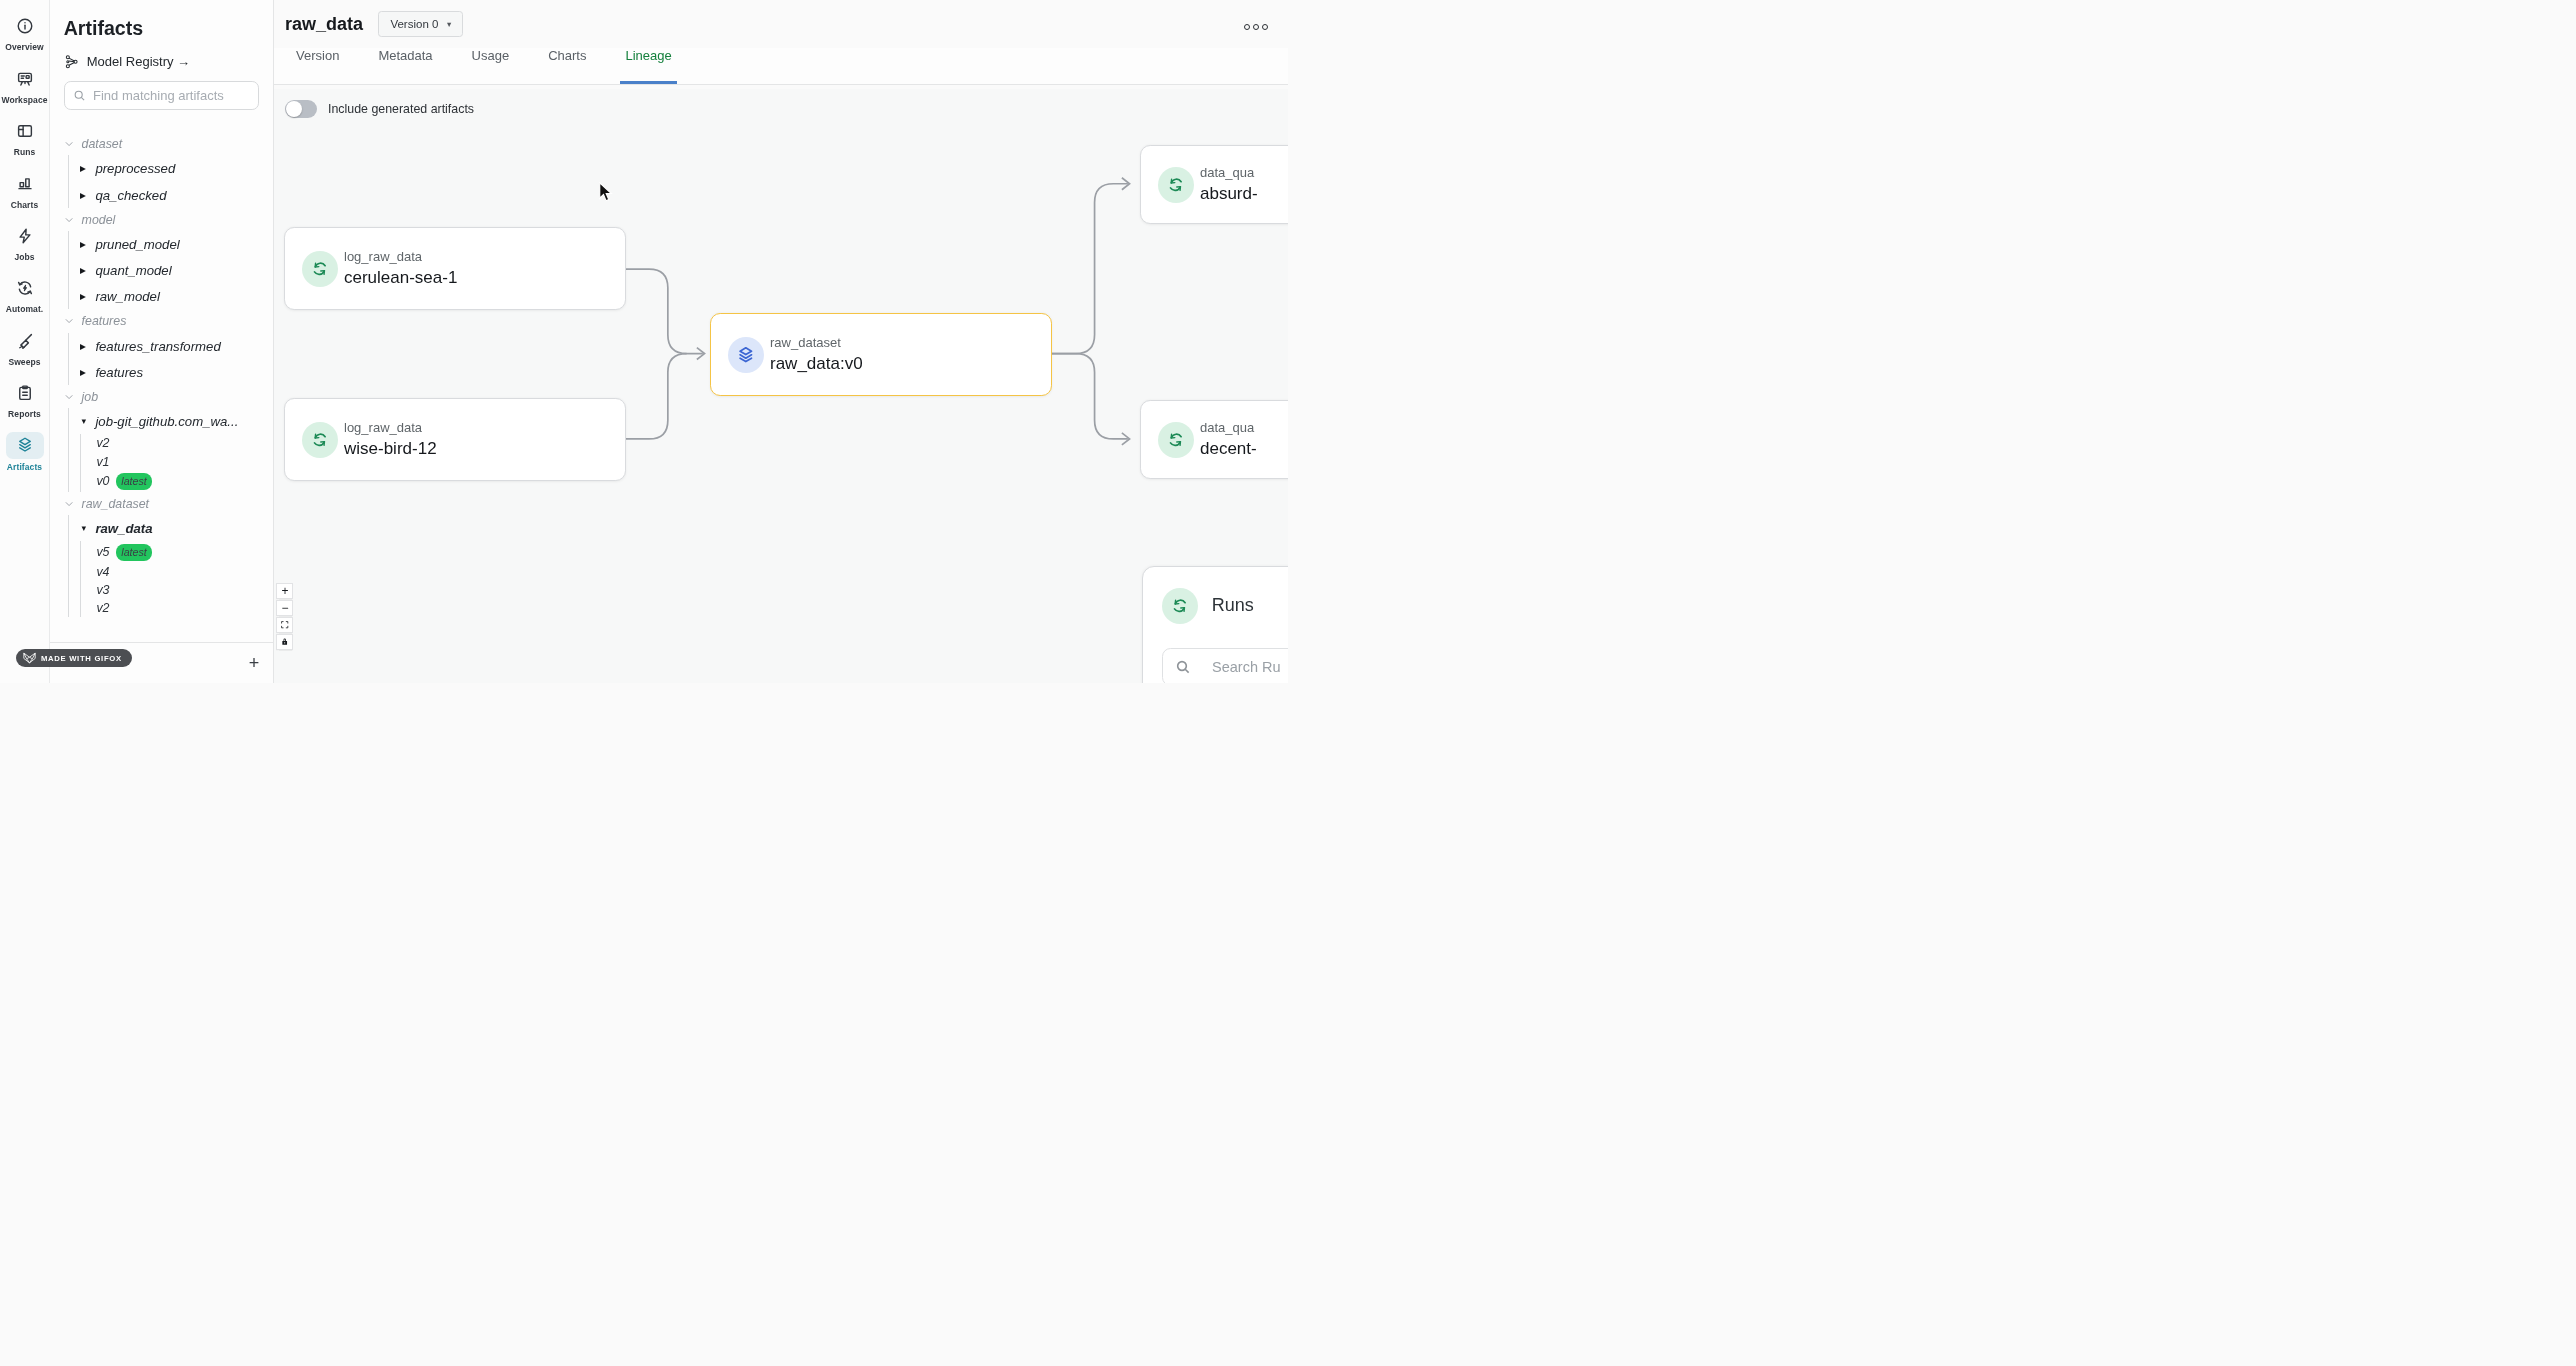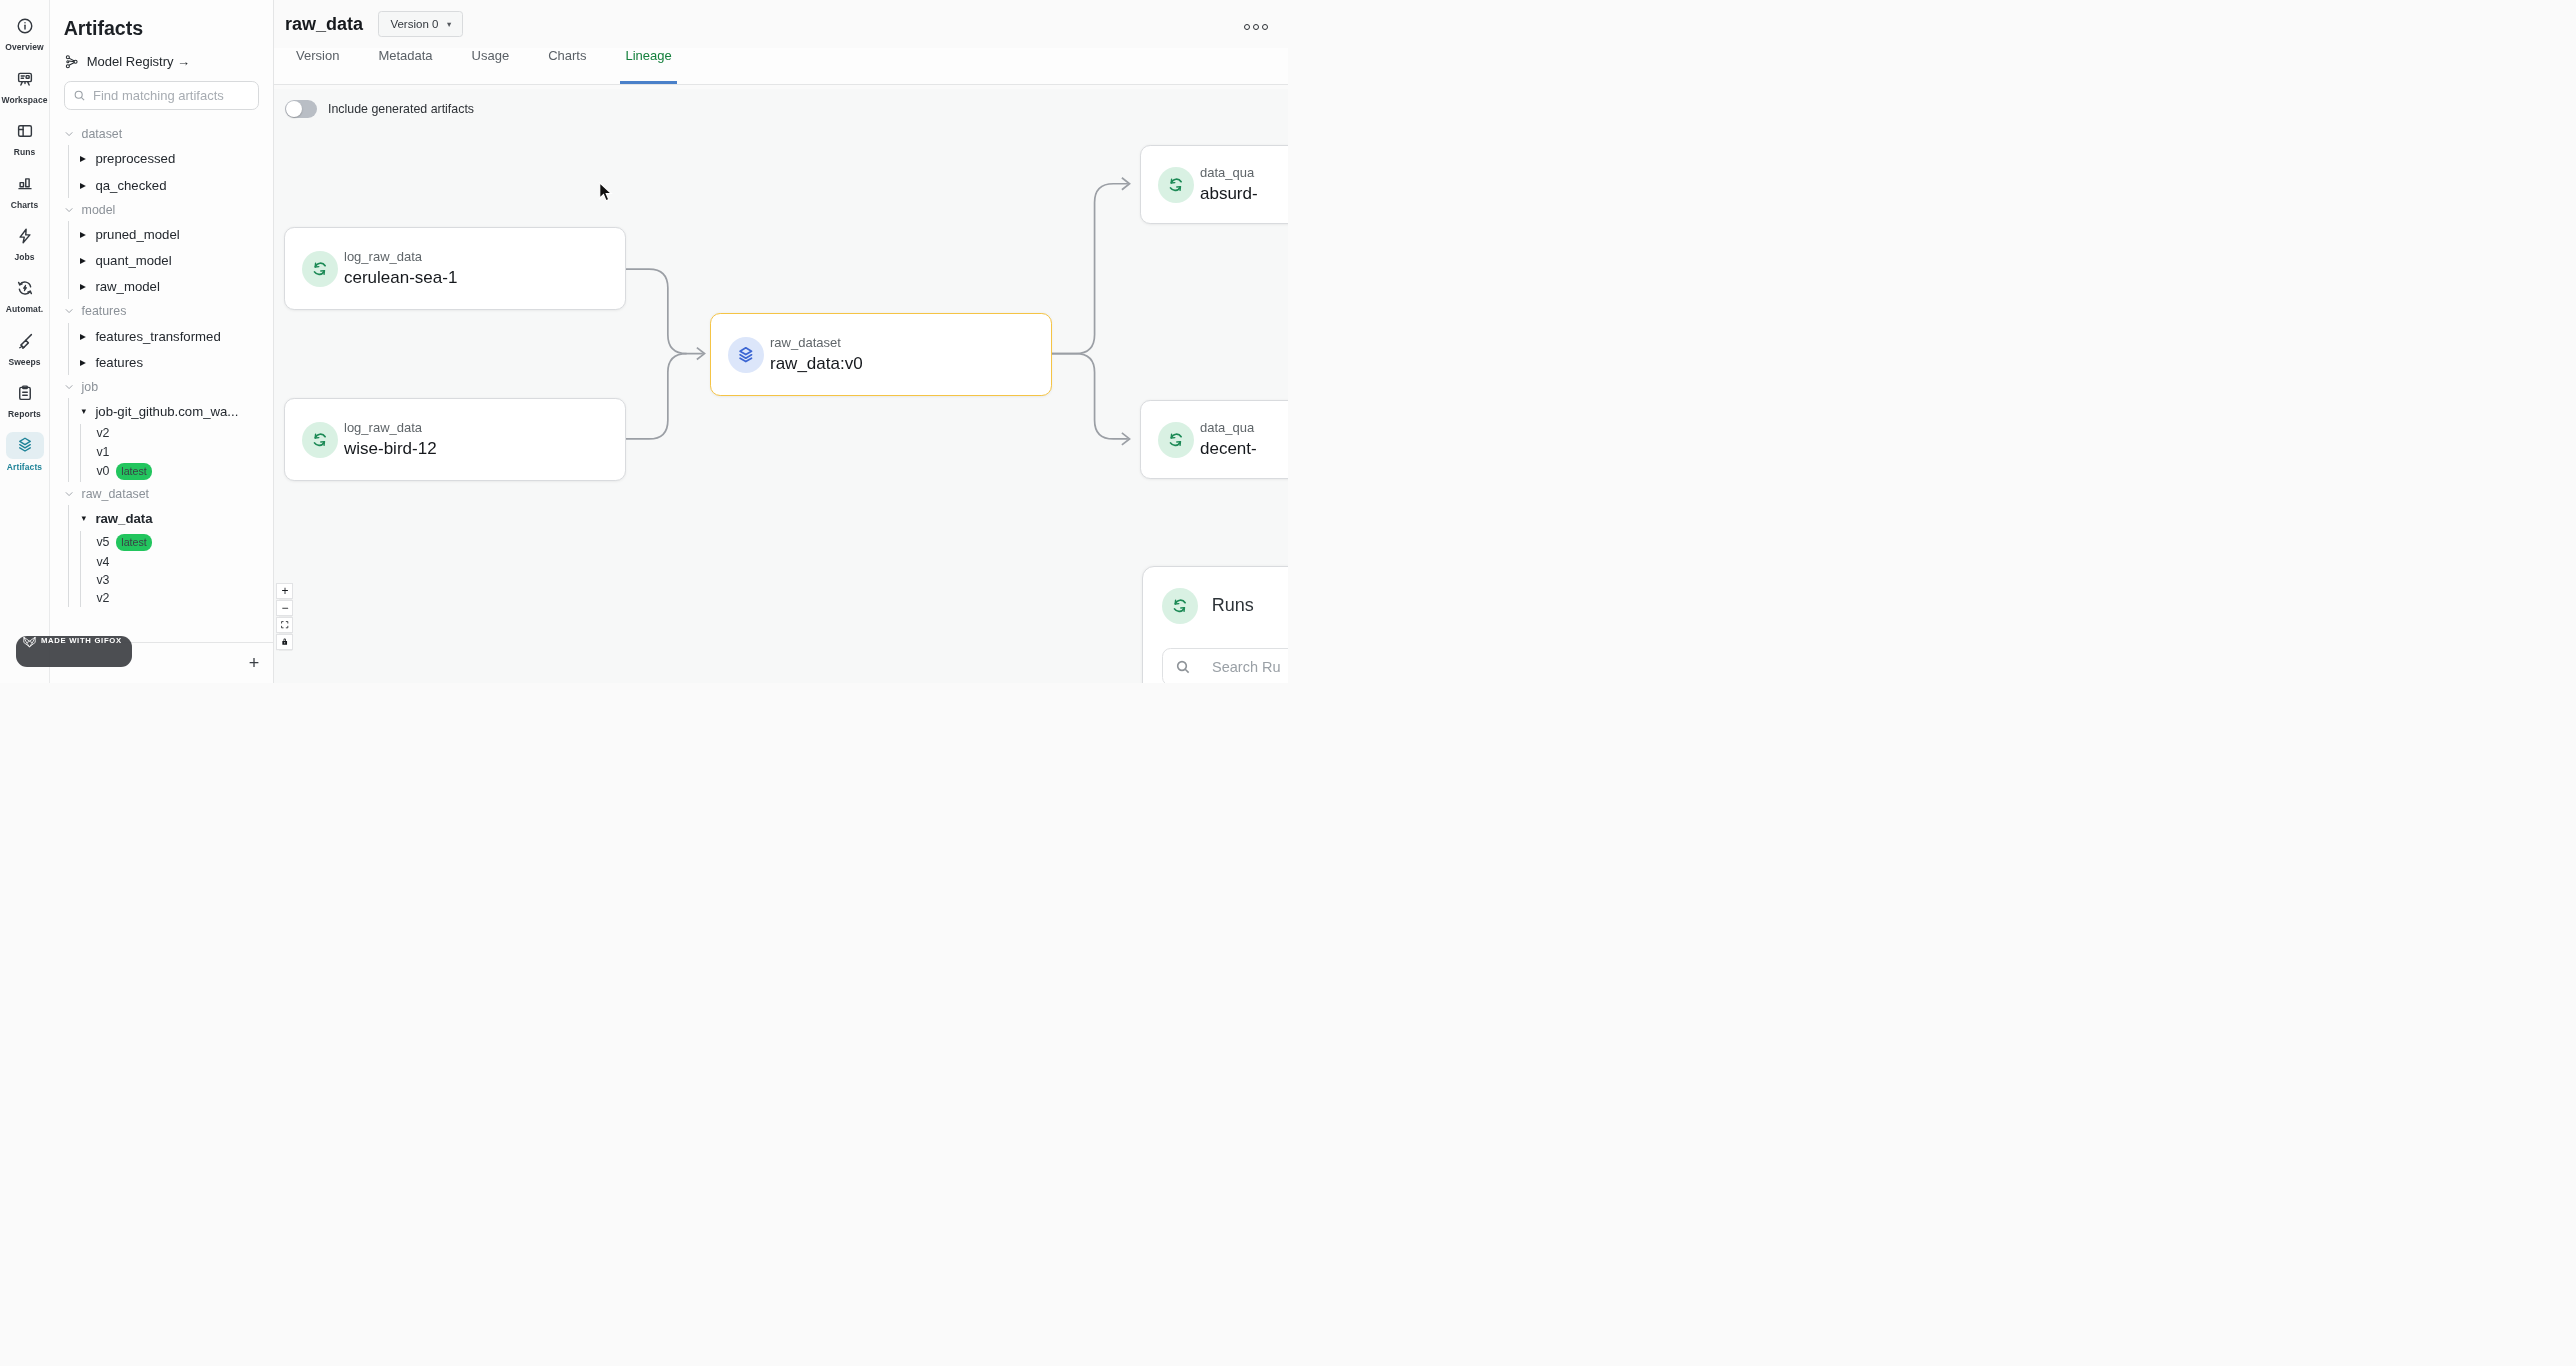--- a/index.html
+++ b/index.html
@@ -44,21 +44,21 @@
     margin:12px 13.7px 0; height:29px; border:0.9px solid #d8dadc; border-radius:6.8px;
     display:flex; align-items:center; padding:0 8.5px; gap:6.8px; background:#fff;
   }
   .search-box svg { width:13px; height:13px; stroke:#9aa0a6; fill:none; stroke-width:2; flex:none; }
   .search-box input {
     border:none; outline:none; background:transparent; width:100%;
     font-family:inherit; font-size:13px; color:#33383e;
   }
   .search-box input::placeholder { color:#a7acb2; }
 
-  .tree { margin-top:12px; height:497px; overflow:hidden; }
+  .tree { margin-top:22px; height:497px; overflow:hidden;font-style:italic; }
   .cat {
     display:flex; align-items:center; gap:7.7px; padding:5.1px 0 4.3px 13.7px;
     color:#8b9198; font-size:12.4px; cursor:pointer;
   }
   .cat svg { width:10.2px; height:10.2px; stroke:#9aa0a6; fill:none; stroke-width:2.2; stroke-linecap:round; stroke-linejoin:round; }
   .items { border-left:0.9px solid #d9dbdd; margin-left:18px; }
   .item {
     display:flex; align-items:center; gap:7.7px; padding:6px 0 5.1px 11px;
     font-size:13.2px; color:#23282e; cursor:pointer; white-space:nowrap;
   }
@@ -75,22 +75,22 @@
   }
   .sidebar-footer {
     position:absolute; left:0; right:0; bottom:0; height:41px;
     border-top:0.9px solid #e4e5e6; display:flex; align-items:center;
     justify-content:flex-end; padding-right:13.7px; background:#fdfdfd;
   }
   .plus-btn { font-size:18px; color:#3a3f45; cursor:pointer; line-height:1; font-weight:400; }
 
   
   .gifox {
-    position:absolute; left:16px; bottom:16px; height:31px; z-index:40;
-    background:rgba(62,65,69,.93); border-radius:11px; display:flex; 
+    position:absolute; left:16px; bottom:16px; height:18px; z-index:40;
+    background:rgba(62,65,69,.93); border-radius:11px; display:flex; align-items:center;
     gap:5.1px; padding:0 10.2px 0 6.8px; color:#fff;
   }
   .gifox .gtext { font-size:7.7px; font-weight:700; letter-spacing:0.7px; }
 
   
   .main { position:absolute; left:273px; right:0; top:0; bottom:0; background:#fafafa; }
   .main-header { display:flex; align-items:center; gap:15.4px; padding:11px 0 0 12px; }
   .page-title { font-size:18px; font-weight:700; color:#16191d; }
   .version-btn {
     display:inline-flex; align-items:center; gap:8.5px; padding:6px 11px;

